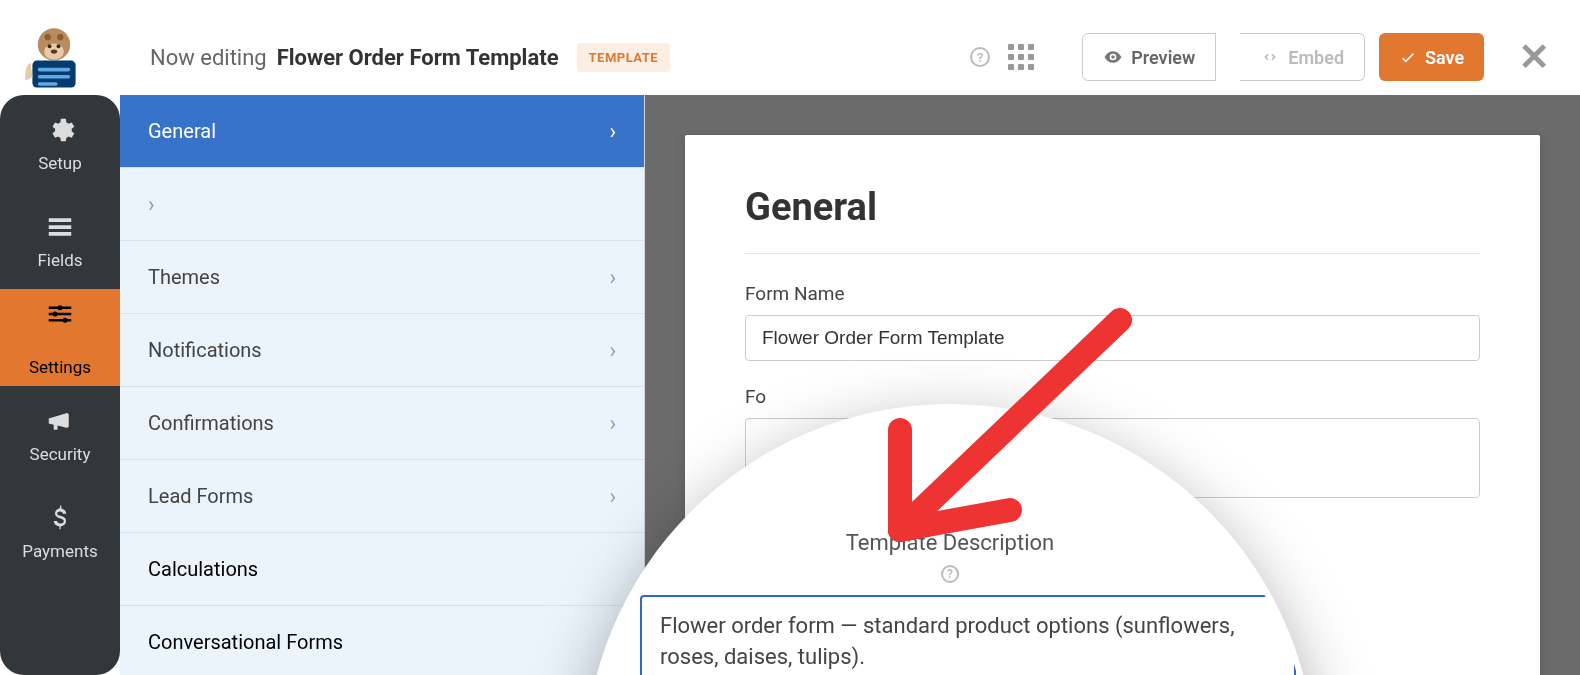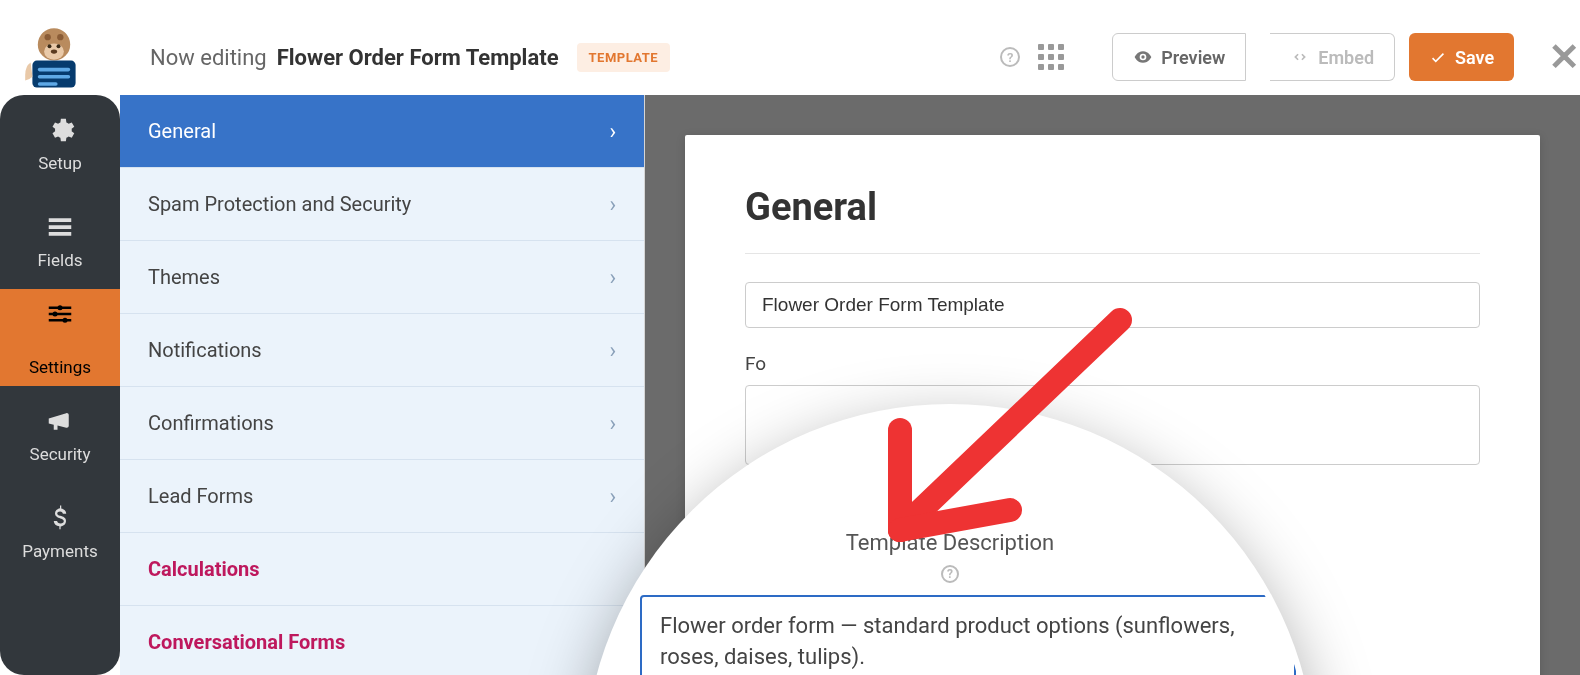--- a/index.html
+++ b/index.html
@@ -1,20 +1,20 @@
 <!DOCTYPE html>
 <html><head>
 <meta charset="utf-8">
 <style>
   * { box-sizing: border-box; margin: 0; padding: 0; }
   html, body { width: 1580px; height: 675px; overflow: hidden; font-family: -apple-system, BlinkMacSystemFont, "Segoe UI", Roboto, Helvetica, Arial, sans-serif; color: #444; }
   body { background: #fff; }
 
   
-  .topbar { position: relative; height: 114px; background: #fff; display: flex; align-items: center; padding-left: 150px; }
+  .topbar { position: relative; height: 114px; background: #fff; display: flex; align-items: center; padding-left: 150px; padding-right: 30px; }
   .logo { position: absolute; left: 18px; top: 50%; transform: translateY(-50%); width: 72px; height: 72px; }
   .nowediting { font-size: 22px; color: #666; margin-right: 10px; }
   .formtitle { font-size: 22px; font-weight: 700; color: #333; }
   .template-badge { margin-left: 18px; background: #fdeee3; color: #e27730; font-size: 13px; font-weight: 700; letter-spacing: .5px; border-radius: 4px; padding: 7px 12px; }
   .topbar-spacer { flex: 1; }
   .icon-help { width:20px; height:20px; border:2px solid #bbb; border-radius:50%; display:flex; align-items:center; justify-content:center; color:#bbb; font-size:13px; font-weight:600; margin-right: 18px; cursor:pointer; }
   .icon-grid { display:grid; grid-template-columns: repeat(3,6px); grid-template-rows: repeat(3,6px); gap:4px; margin-right: 24px; cursor:pointer; }
   .icon-grid span { width:6px; height:6px; background:#999; border-radius:1px; }
   .btn { display:inline-flex; align-items:center; gap:8px; padding:0 20px; height:48px; border-radius:6px; font-size:18px; font-weight:600; cursor:pointer;margin-left:24px; }
   .btn-outline { border:1px solid #ccc; color:#666; background:#fff; }
@@ -30,21 +30,21 @@
   .rail-item { width:120px; height:97px; display:flex; flex-direction:column; align-items:center; justify-content:center; gap:8px; color:#ddd; font-size:17px; cursor:pointer; }
   .rail-item.active { background:#e27730; color:#000000;gap:28px; }
   .rail-item svg { fill:currentColor; }
 
   
   .settings-panel { position:absolute; left:120px; top:95px; bottom:0; width:525px; background:#ebf3fb; border-right:1px solid #d6d6d6; }
   .panel-item { height:73px; display:flex; align-items:center; justify-content:space-between; padding:0 28px; font-size:20px; color:#444; border-bottom:1px solid #d6e2ef; cursor:pointer; }
   .panel-item .chev { color:#8aa0b9; font-size:22px; }
   .panel-item.selected { background:#3773c8; color:#fff; }
   .panel-item.selected .chev { color:#fff; }
-  .panel-item.muted { color:#be185d; cursor:default;font-weight:bold; }
+  .panel-item.muted { color:#000000; cursor:default; }
 
   
   .canvas { position:absolute; left:645px; right:0; top:95px; bottom:0; background:#6b6b6b; }
   .form-card { position:absolute; left:40px; right:40px; top:40px; bottom:-120px; background:#fff; border-radius:2px; padding:50px 60px; box-shadow: 0 2px 10px rgba(0,0,0,.15); }
   .form-card h1 { font-size:38px; font-weight:700; color:#333; margin-bottom:10px; }
   .form-card hr { border:none; border-top:1px solid #e5e5e5; margin:24px 0 28px; }
   .label { font-size:19px; color:#444; margin-bottom:10px; display:block; }
   .input { width:100%; height:46px; border:1px solid #ccc; border-radius:4px; padding:0 16px; font-size:19px; color:#333; margin-bottom:24px; }
   .textarea { width:100%; height:80px; border:1px solid #ccc; border-radius:4px; padding:10px 16px; font-size:19px; color:#333; resize:none; }
 
@@ -153,21 +153,20 @@
     <span>Payments</span>
   </div>
 </div>
 
 <div class="settings-panel">
   <div class="panel-item selected">
     <span>General</span>
       <span class="chev">›</span>
   </div>
   <div class="panel-item">
-    <span>Spam Protection and Security</span>
       <span class="chev">›</span>
   </div>
   <div class="panel-item">
     <span>Themes</span>
       <span class="chev">›</span>
   </div>
   <div class="panel-item">
     <span>Notifications</span>
       <span class="chev">›</span>
   </div>
@@ -184,20 +183,21 @@
   </div>
   <div class="panel-item muted">
     <span>Conversational Forms</span>
   </div>
 </div>
 
 <div class="canvas">
   <div class="form-card">
     <h1>General</h1>
     <hr>
+    <label class="label">Form Name</label>
     <input class="input" value="Flower Order Form Template" style="">
     <label class="label">Fo</label>
     <textarea class="textarea" style=""></textarea>
   </div>
 </div>
 
 <div class="lens">
   <div class="lens-inner">
     <div class="lbl">
       <span>Template Description</span>

